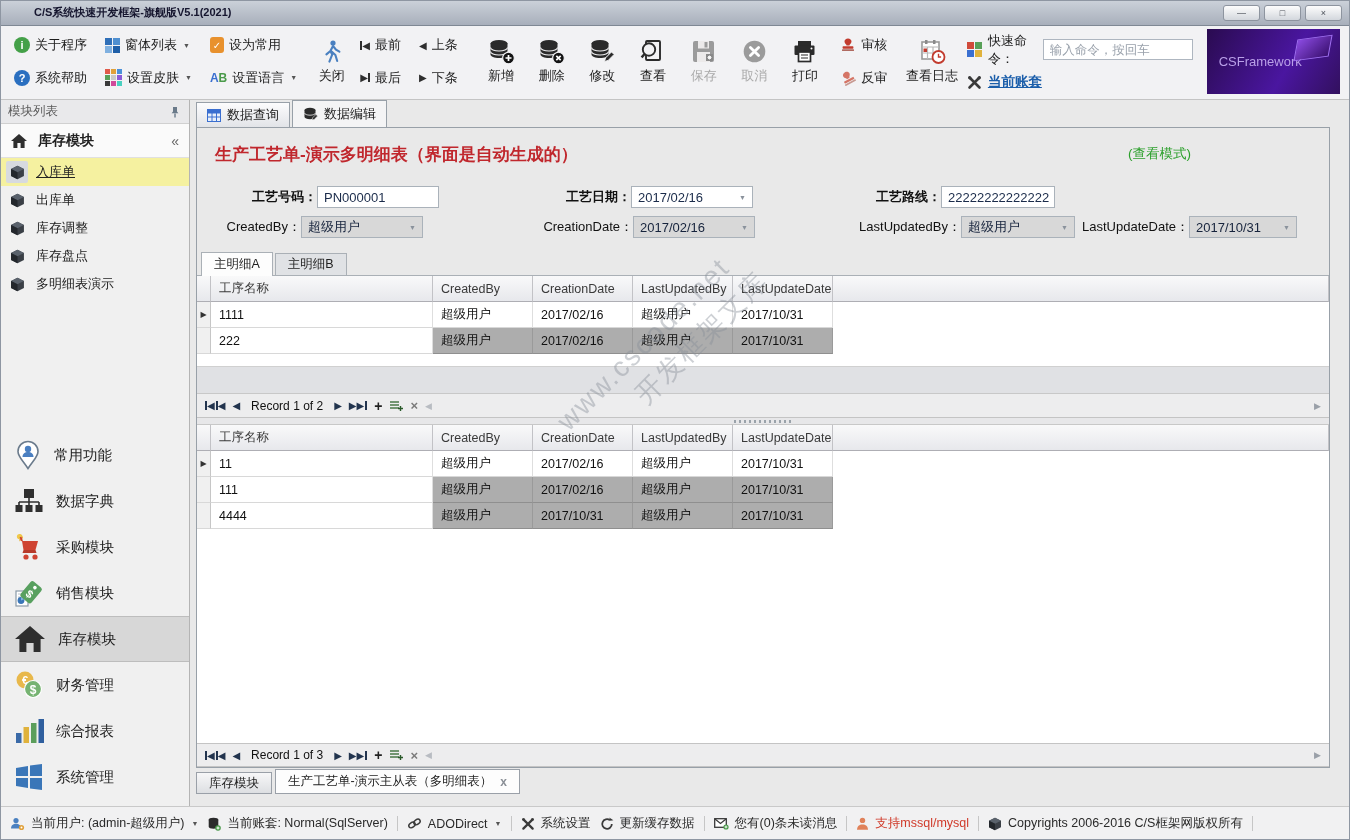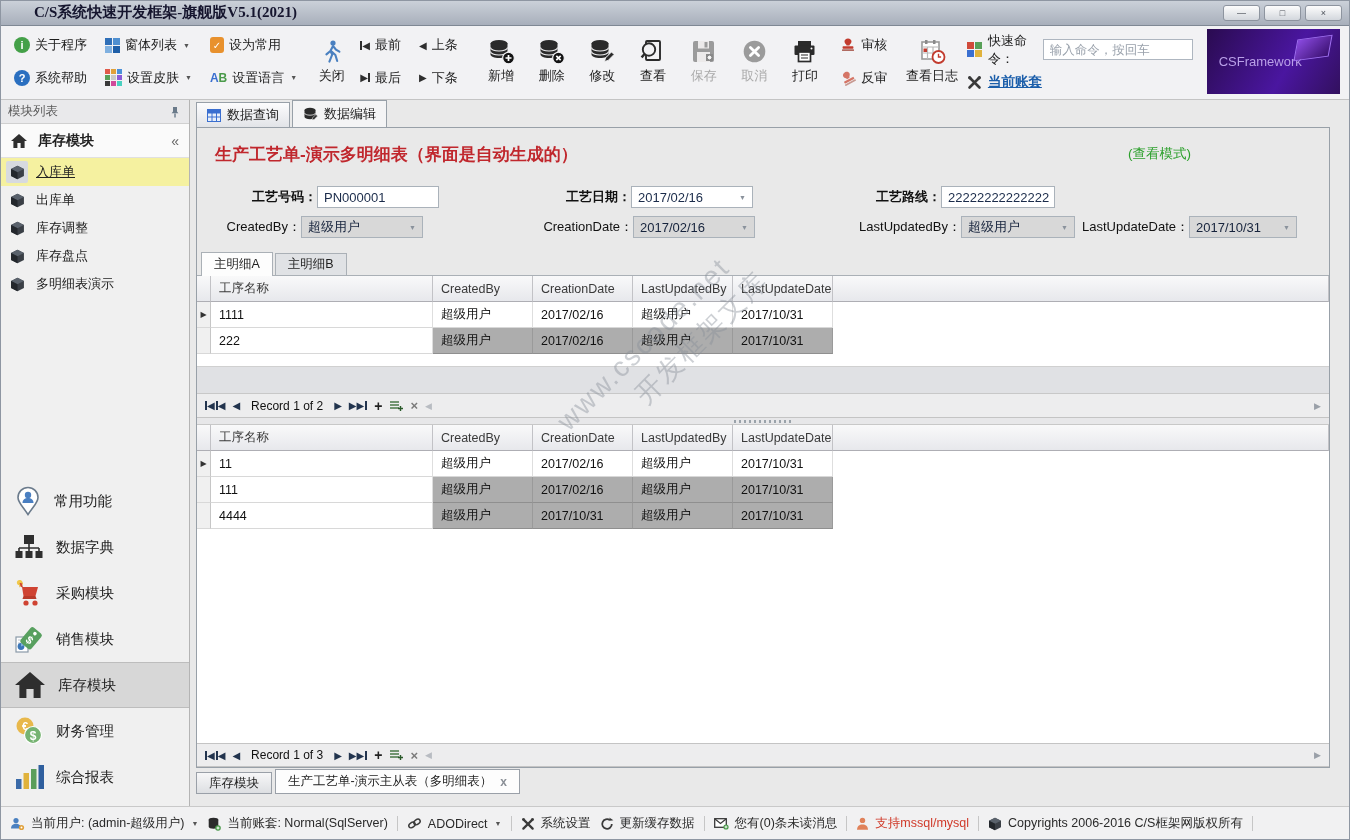--- a/index.html
+++ b/index.html
@@ -6,21 +6,21 @@
   html,body { width:1350px; height:840px; overflow:hidden; }
   body { position:relative; font-family:"Liberation Sans","DejaVu Sans",sans-serif; background:#e9e9e9; color:#222; font-size:13px; }
   body::after { content:""; position:absolute; inset:0; border:1px solid #8e96a2; pointer-events:none; }
 
   
   .titlebar { position:absolute; top:0; left:0; right:0; height:26px;
     background:linear-gradient(#ccd2da,#a8afbb); border-bottom:1px solid #7f8894;
     display:flex; align-items:center; padding:0 8px; gap:6px; }
   .appicon { width:20px; height:15px; background:#fff; border:1px solid #d88a2a; border-radius:2px;
     color:#c0272d; font-weight:bold; font-size:8px; display:flex; align-items:center; justify-content:center;margin-top:45px; }
-  .wintitle { font-weight:bold; font-size:15px; color:#15152e;font-family:Liberation Serif, serif; }
+  .wintitle { font-weight:bold; font-size:11px; color:#15152e; }
   .winbtns { margin-left:auto; display:flex; gap:4px; }
   .winbtn { width:37px; height:16px; border:1px solid #8d949f; border-radius:3px;
     background:linear-gradient(#fdfdfd,#d3d7dd); color:#4a4f58; font-size:9px; line-height:14px; text-align:center; }
 
   
   .toolbar { position:absolute; top:26px; left:0; right:0; height:74px; background:#f2f2f4;
     border-bottom:1px solid #c4c4c4; display:flex; align-items:stretch; padding:3px 10px 5px 10px; }
   .tb-col { display:flex; flex-direction:column; justify-content:space-around; margin-right:10px; }
   .tb-small { display:flex; align-items:center; gap:5px; font-size:13px; color:#1d1d1d; padding:2px 4px; white-space:nowrap; cursor:default; }
   .caret { font-size:7px; color:#555; margin-left:1px; }
@@ -538,20 +538,31 @@
     <span>
       <svg width="30" height="28" viewBox="0 0 30 28">
         <rect x="2" y="16" width="5.5" height="10" fill="#3a6aa8"></rect>
         <rect x="9.5" y="10" width="5.5" height="16" fill="#e0b23c"></rect>
         <rect x="17" y="6" width="5.5" height="20" fill="#5b9e5b"></rect>
         <rect x="24.5" y="2" width="5.5" height="24" fill="#2f5f9e"></rect>
       </svg>
     </span>
     <span>综合报表</span>
   </div>
+  <div class="mod-item">
+    <span>
+      <svg width="30" height="28" viewBox="0 0 30 28">
+        <path d="M2 5 l12 -2 v10 H2 z" fill="#3a76b8"></path>
+        <path d="M16 2.6 L28 1 v12 H16 z" fill="#3a76b8"></path>
+        <path d="M2 15 h12 v10 l-12 -2 z" fill="#3a76b8"></path>
+        <path d="M16 15 h12 v12 l-12 -1.6 z" fill="#3a76b8"></path>
+      </svg>
+    </span>
+    <span>系统管理</span>
+  </div>
   <div style="height:6px"></div>
 </div>
 
 <div class="main">
   <div class="main-tabs">
     <div class="mtab">
       <span>
         <svg width="14" height="13" viewBox="0 0 14 13">
           <rect x="0.5" y="0.5" width="13" height="12" fill="#e8f0fa" stroke="#3a6fd0"></rect>
           <path d="M0.5 4 h13 M0.5 8 h13 M5 0.5 v12 M9.5 0.5 v12" stroke="#3a6fd0" stroke-width="1"></path>

